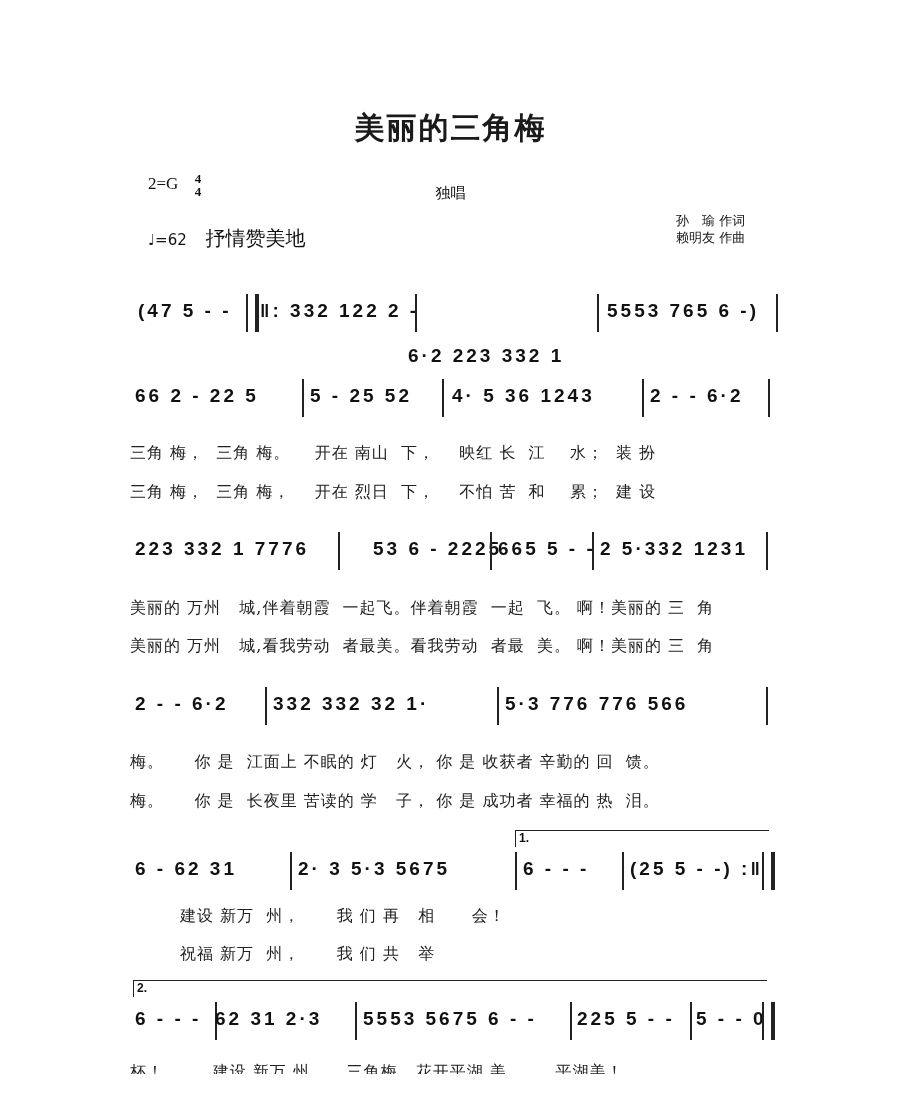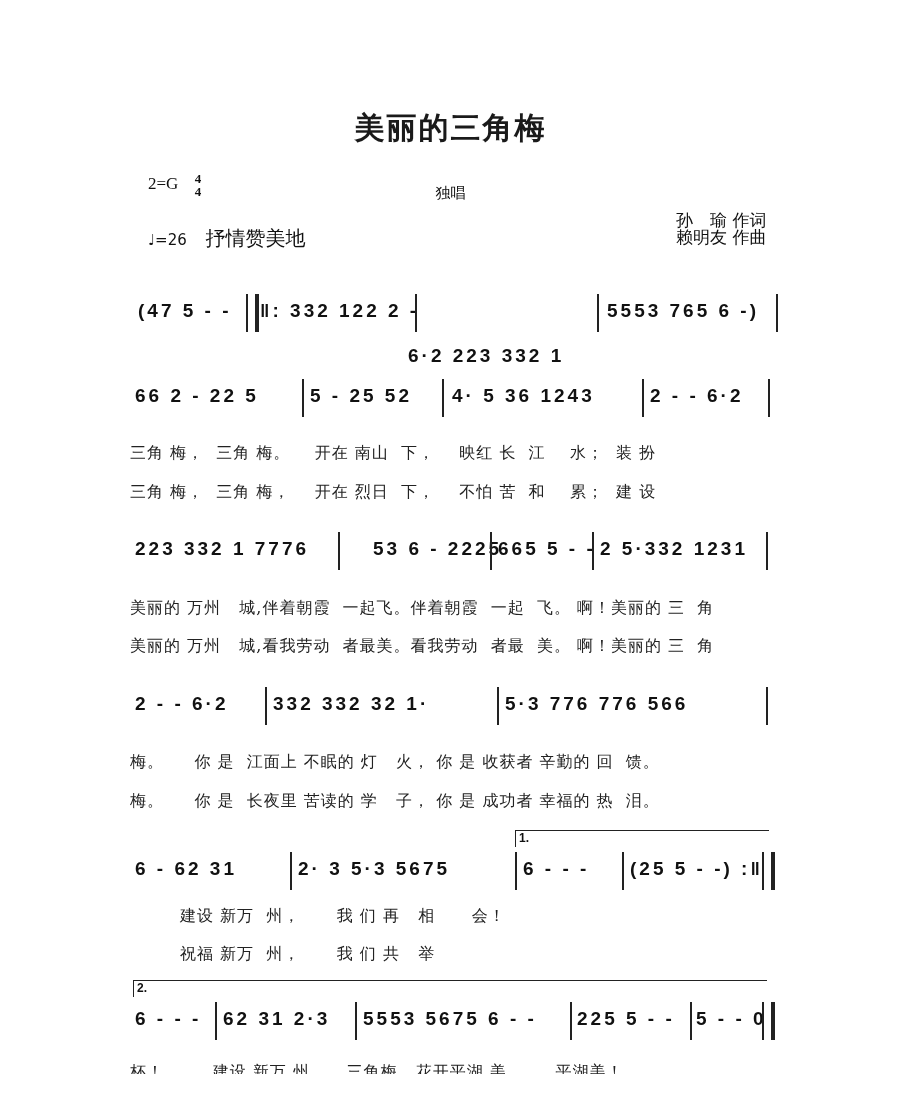--- a/index.html
+++ b/index.html
@@ -5,21 +5,21 @@
   html, body { margin:0; padding:0; background:#ffffff; }
   body { width:901px; height:1120px; position:relative; overflow:hidden; color:#111; font-family:"DejaVu Sans", sans-serif; }
   .abs { position:absolute; }
   .title { left:0; width:901px; top:108px; text-align:center; font-size:30px; font-weight:bold; letter-spacing:2px; color:#1a1a1a; }
   .key { left:148px; top:172px; font-size:17px; font-family:"Liberation Serif", serif; }
   .timesig { display:inline-block; vertical-align:middle; text-align:center; font-weight:bold; font-size:13px; line-height:13px; margin-left:12px; }
   .timesig span { display:block; }
   .form { left:0; width:901px; top:184px; text-align:center; font-size:15px; font-family:"DejaVu Serif", serif; }
   .tempo { left:148px; top:225px; font-size:15px; }
   .tempo .exp { margin-left:14px; font-size:20px; }
-  .credits { left:676px; top:212px; font-size:17px; line-height:17px; font-family:"DejaVu Serif", serif; text-align:left; }
+  .credits { left:676px; top:212px; font-size:13px; line-height:17px; font-family:"DejaVu Serif", serif; text-align:left; }
   .credits div { white-space:pre; }
 
   .staff { left:130px; width:640px; height:40px; font-family:"Liberation Sans", sans-serif; font-weight:bold; font-size:19px; }
   .staff .m { position:absolute; top:0; white-space:pre; letter-spacing:3px; }
   .bar { position:absolute; width:2px; background:#222; top:-6px; height:38px; }
   .dbl { position:absolute; width:7px; top:-6px; height:38px; border-left:2px solid #222; border-right:4px solid #222; }
   .lyric { left:130px; width:660px; font-family:"DejaVu Serif", serif; font-size:16px; white-space:pre; letter-spacing:1px; color:#222; }
   .volta { position:absolute; border-top:1.5px solid #222; border-left:1.5px solid #222; font-size:12px; padding-left:3px; font-family:"Liberation Sans", sans-serif; }
   .cut { overflow:hidden; height:12px; }
 </style>
@@ -32,21 +32,21 @@
   <span>2=G</span>
   <span class="timesig">
     <span>4</span>
     <span>4</span>
   </span>
 </div>
 
 <div class="abs form">独唱</div>
 
 <div class="abs tempo">
-  <span>♩=26</span>
+  <span>♩=62</span>
   <span class="exp">抒情赞美地</span>
 </div>
 
 <div class="abs credits">
   <div>孙　瑜 作词</div>
   <div>赖明友 作曲</div>
 </div>
 
 <div class="abs staff" style="top:300px;">
   <span class="m" style="left:8px;">(47 5 - -</span>
@@ -115,21 +115,21 @@
 
 <div class="abs lyric" style="left:180px; top:906px;">建设 新万  州，      我 们 再   相      会！</div>
 <div class="abs lyric" style="left:180px; top:944px;">祝福 新万  州，      我 们 共   举</div>
 
 <div class="abs staff" style="top:1008px;">
   <div class="volta" style="left:3px; top:-28px; width:630px; height:16px;">
     <span>2.</span>
   </div>
   <span class="m" style="left:5px;">6 - - -</span>
   <div class="bar" style="left:85px;"></div>
-  <span class="m" style="left:93px;">62 31 2·3</span>
+  <span class="m" style="left:85px;">62 31 2·3</span>
   <div class="bar" style="left:225px;"></div>
   <span class="m" style="left:233px;">5553 5675 6 - -</span>
   <div class="bar" style="left:440px;"></div>
   <span class="m" style="left:447px;">225 5 - -</span>
   <div class="bar" style="left:560px;"></div>
   <span class="m" style="left:566px;">5 - - 0</span>
   <div class="dbl" style="left:632px;"></div>
 </div>
 
 <div class="abs lyric cut" style="top:1062px;">杯！        建设 新万 州      三角梅   花开平湖 美        平湖美！</div>

